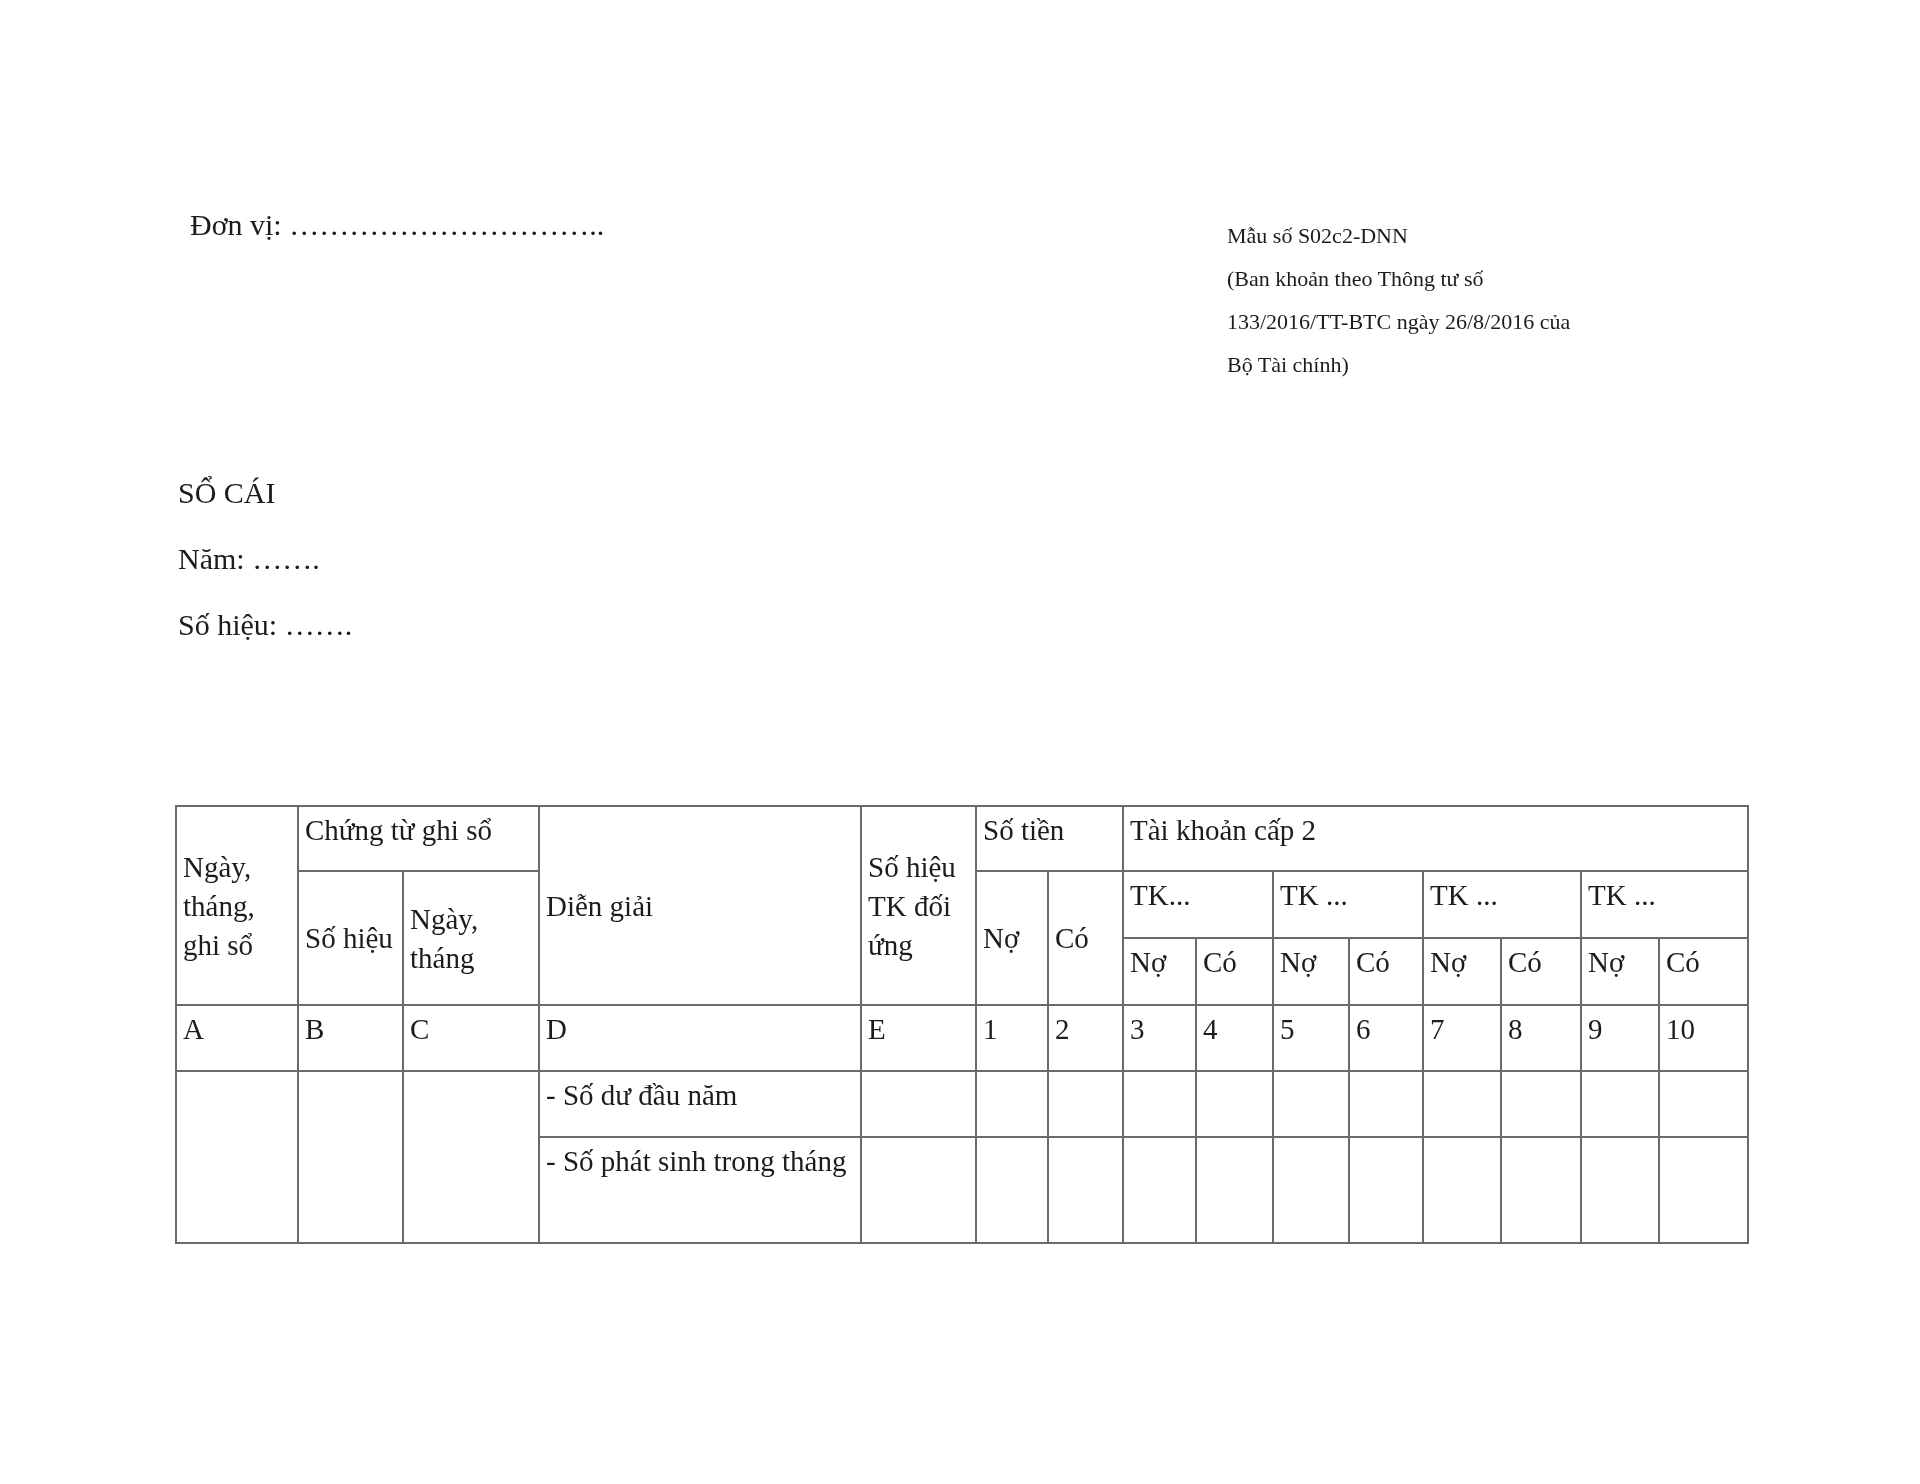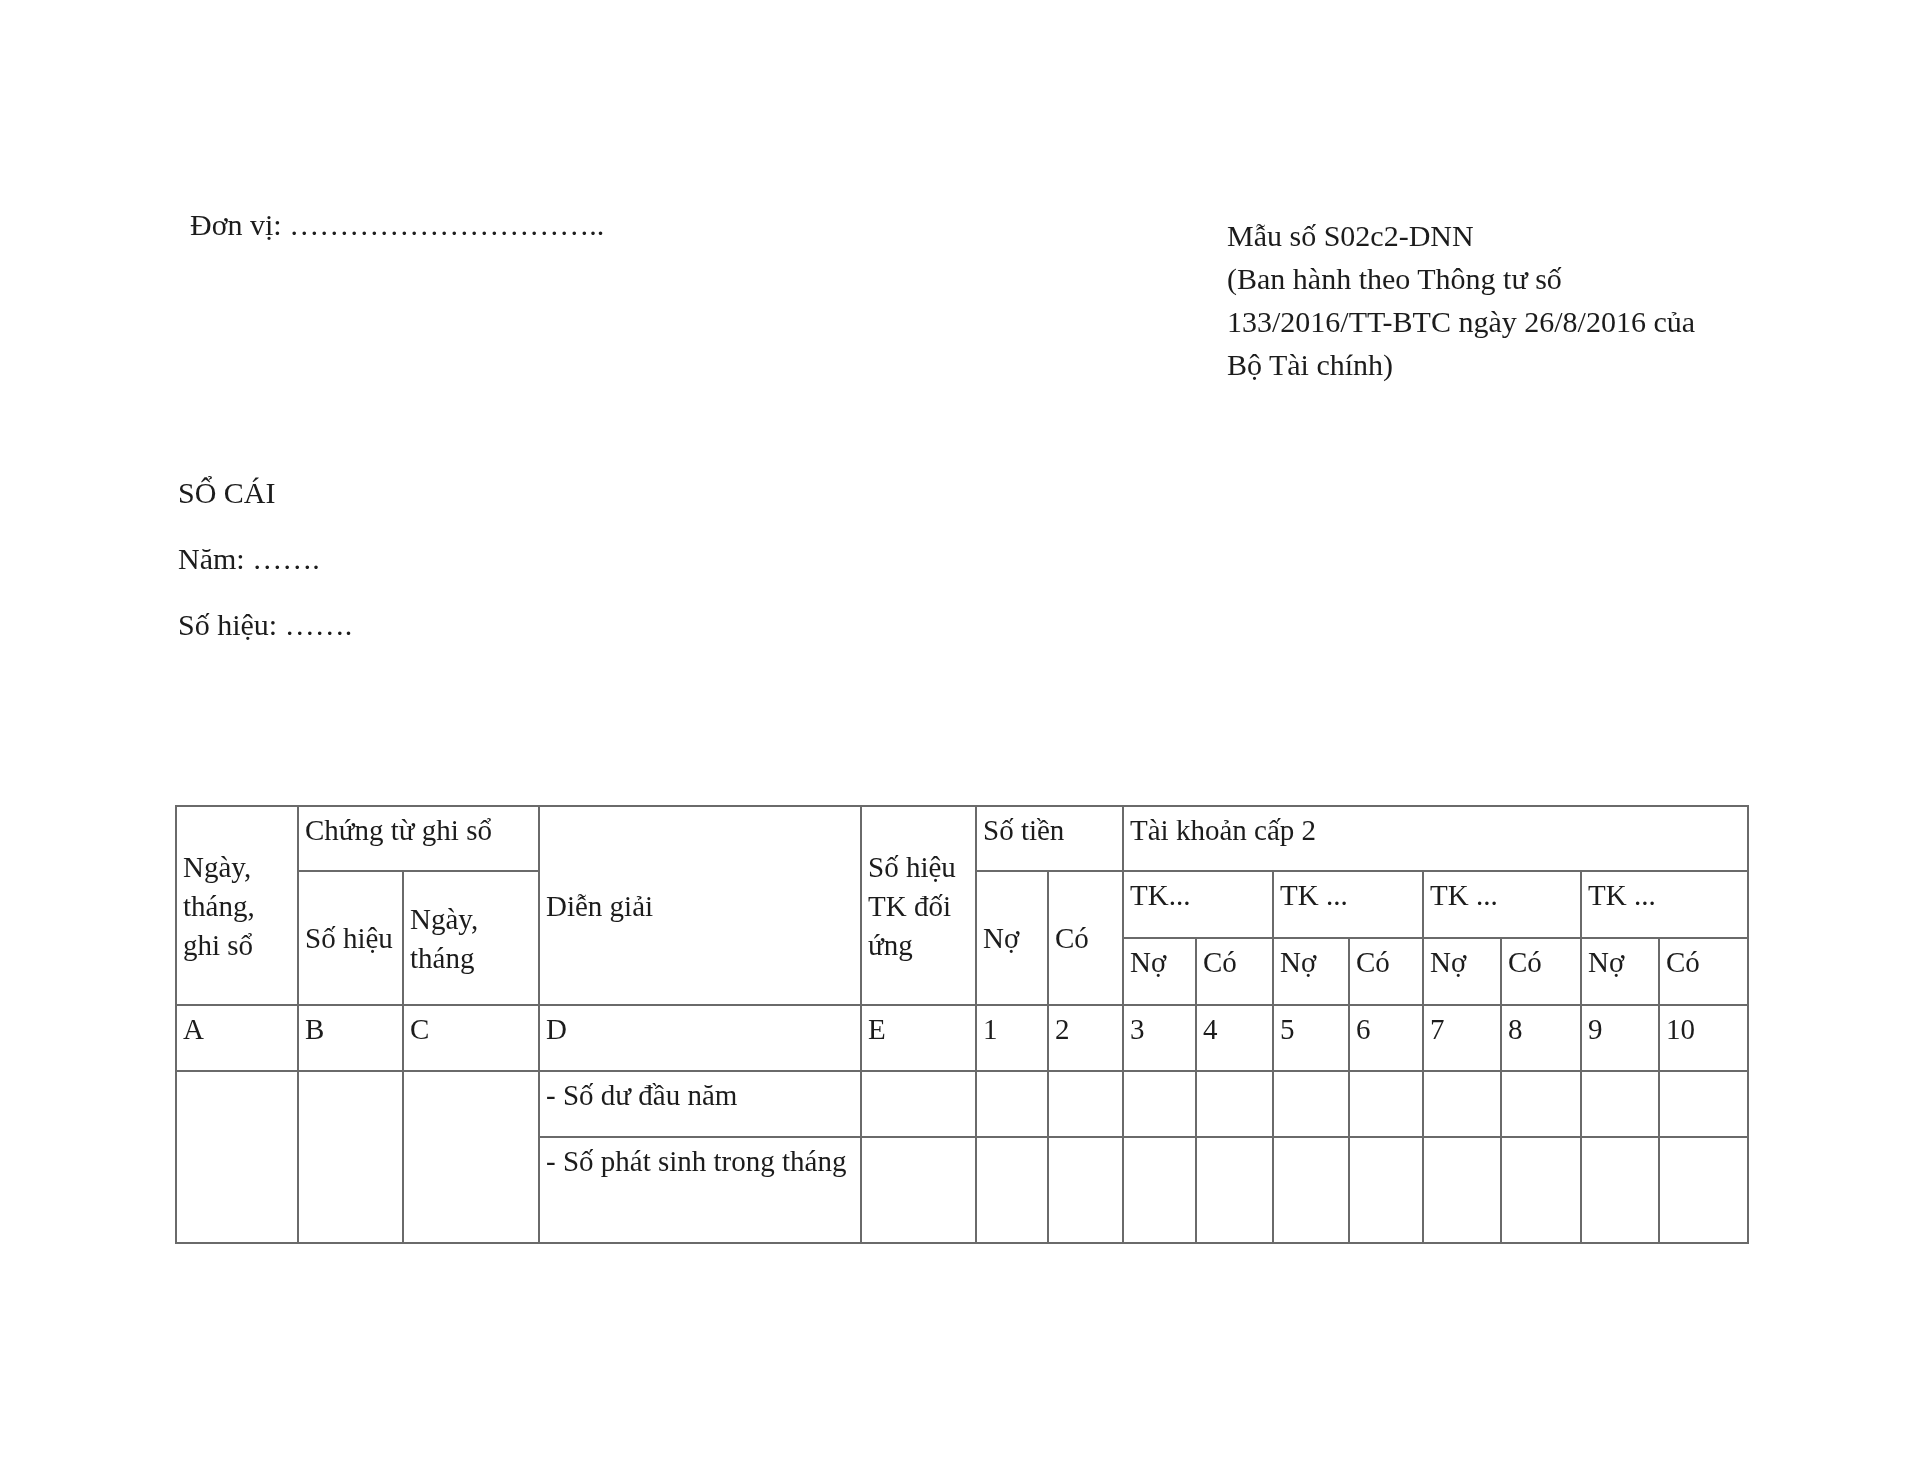--- a/index.html
+++ b/index.html
@@ -18,21 +18,21 @@
     top: 205px;
     font-size: 30px;
     line-height: 40px;
   }
   .left-block p { margin: 0 0 27px 0; }
   .form-box {
     position: absolute;
     left: 1227px;
     top: 214px;
     width: 540px;
-    font-size: 30px;
+    font-size: 22px;
     line-height: 43px;
   }
   .form-box div { margin: 0; }
   .title-block {
     position: absolute;
     left: 178px;
     top: 473px;
     font-size: 30px;
     line-height: 40px;
   }
@@ -66,21 +66,21 @@
 <body>
 
 <div class="page">
 
   <div class="left-block">
     <p>Đơn vị: …………………………..</p>
   </div>
 
   <div class="form-box">
     <div>Mẫu số S02c2-DNN</div>
-    <div>(Ban hành theo Thông tư số</div>
+    <div>(Ban khoản theo Thông tư số</div>
     <div>133/2016/TT-BTC ngày 26/8/2016 của</div>
     <div>Bộ Tài chính)</div>
   </div>
 
   <div class="title-block">
     <p>SỔ CÁI</p>
     <p>Năm: …….</p>
     <p>Số hiệu: …….</p>
   </div>
 

